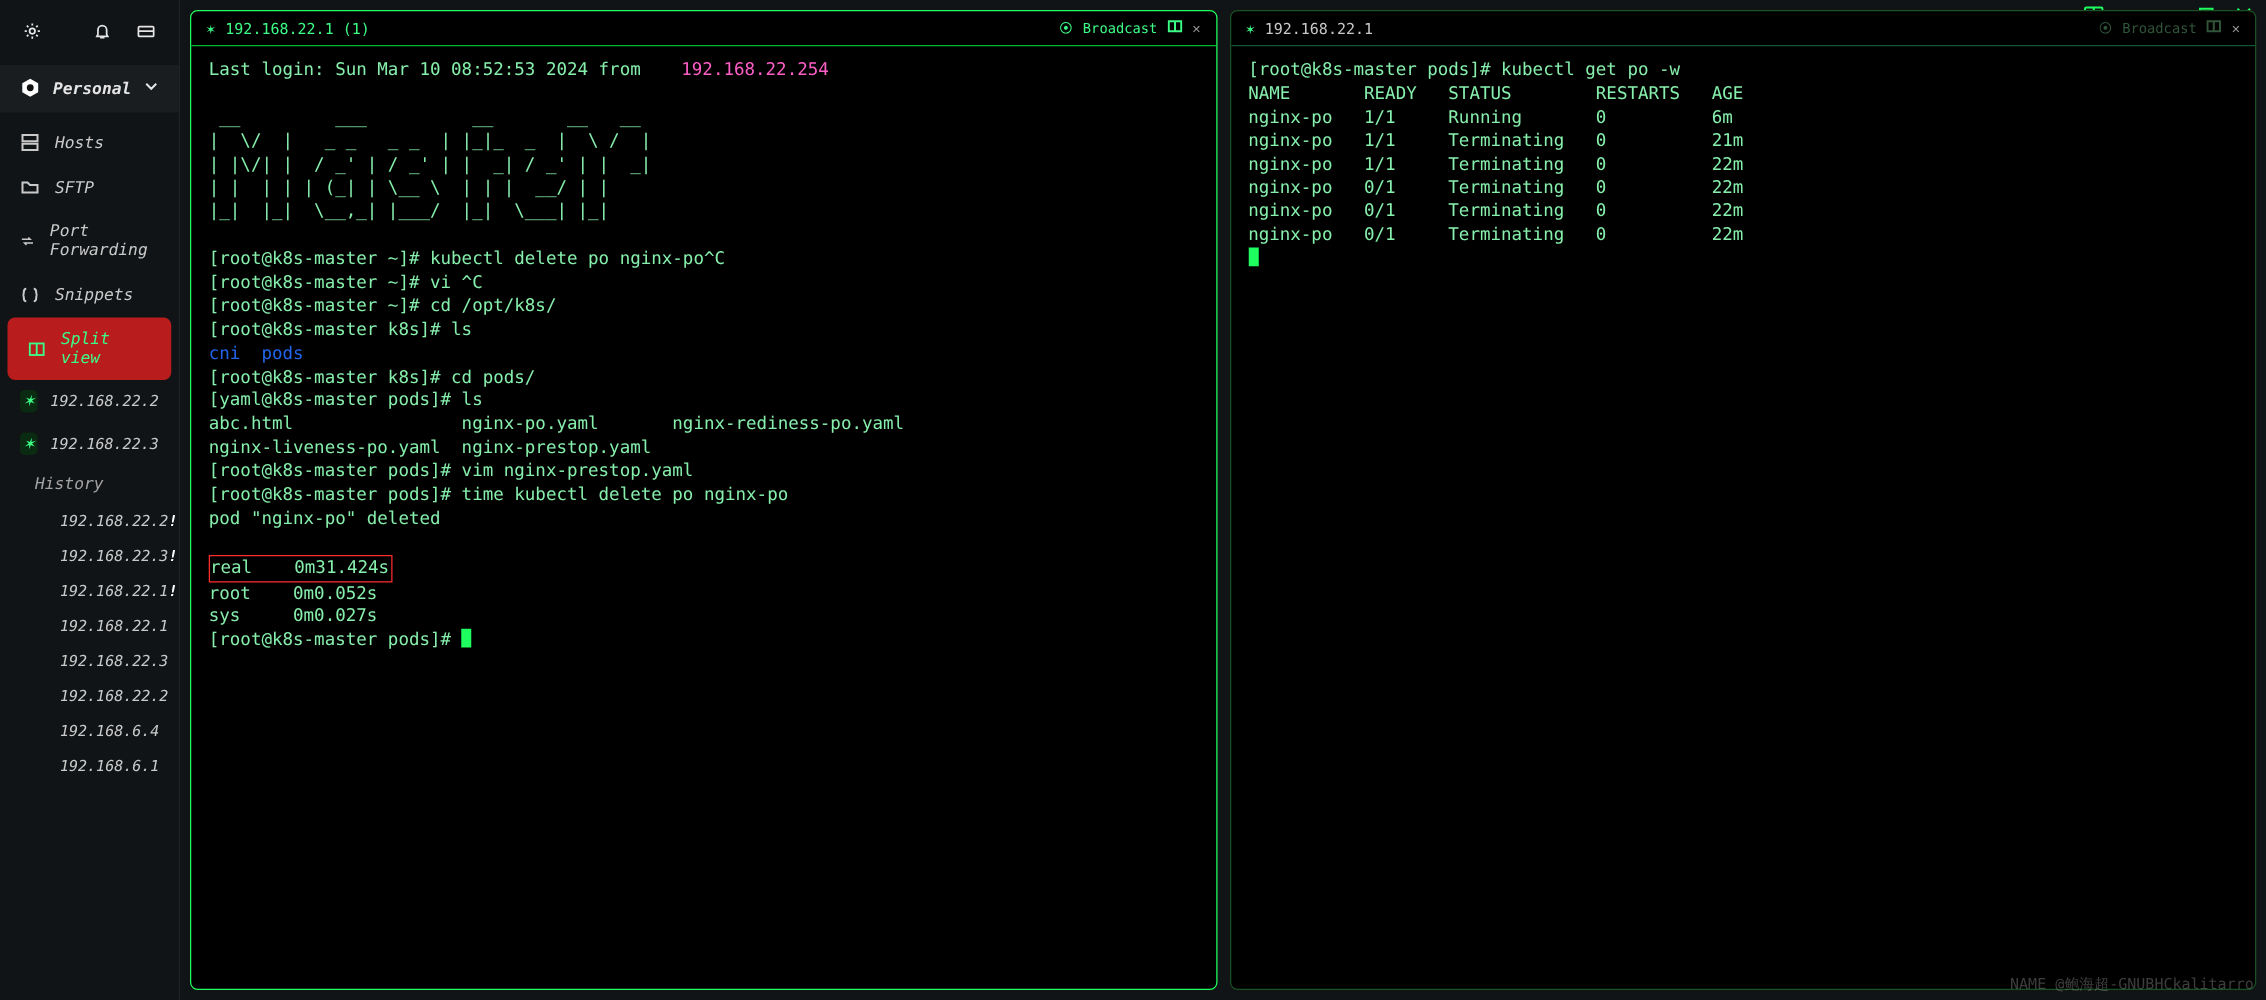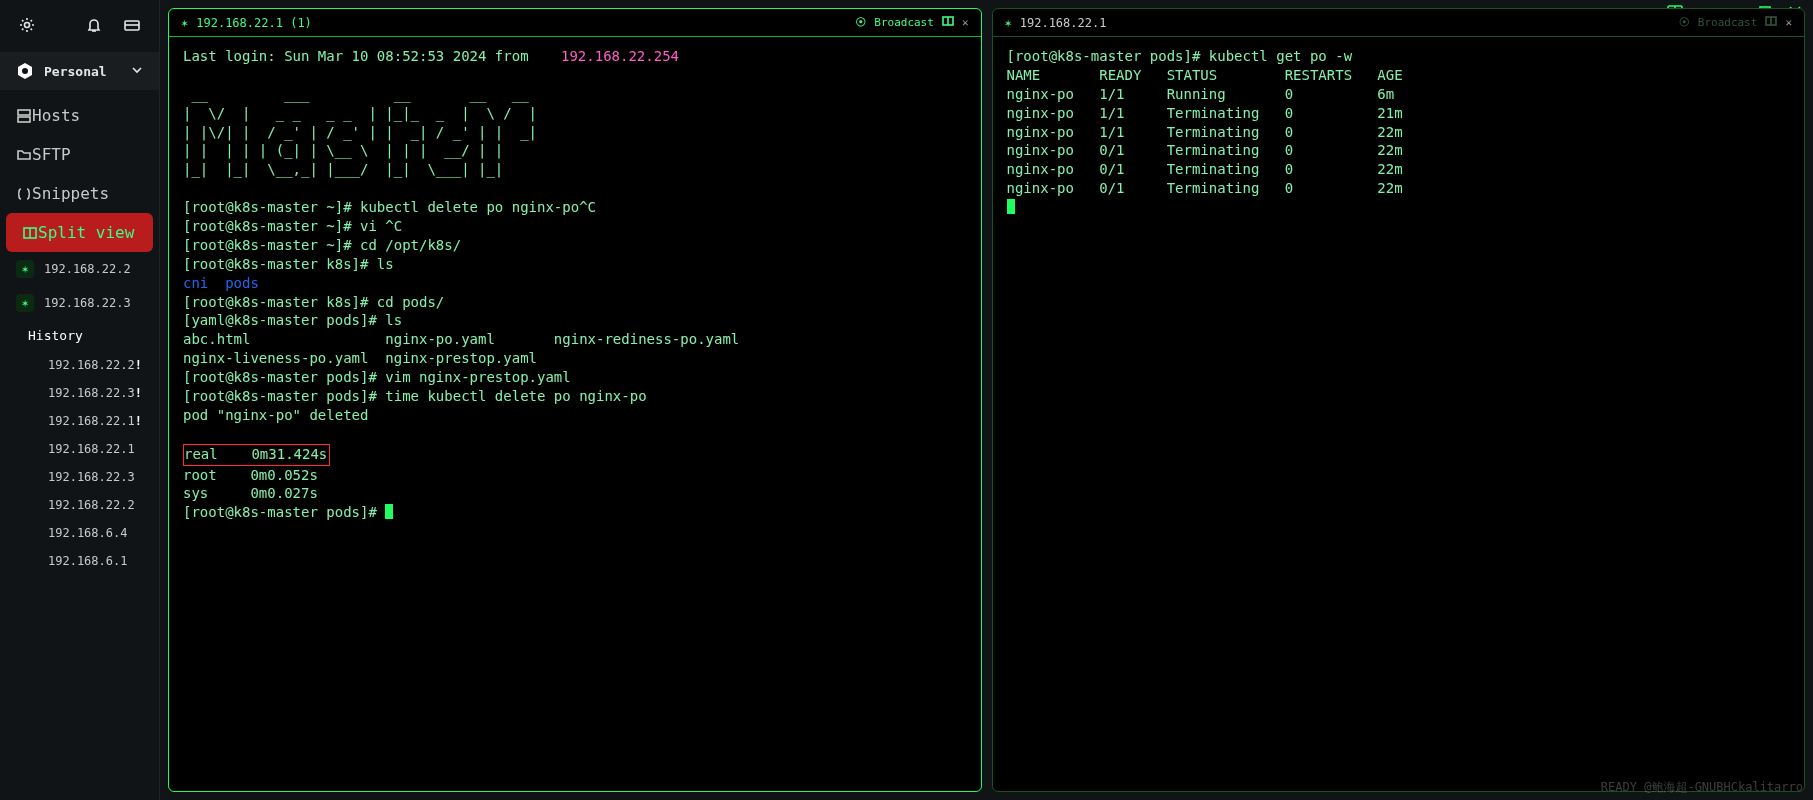--- a/index.html
+++ b/index.html
@@ -1,32 +1,32 @@
 <!DOCTYPE html>
 <html><head>
 <meta charset="utf-8">
 <style>
 * { margin: 0; padding: 0; box-sizing: border-box; font-family: "Consolas", "Monaco", monospace; }
 body { background: #111416; color: #e5e5e5; width: 1813px; height: 800px; overflow: hidden; display: flex; position: relative; }
 
-.sidebar { width: 160px; background: #111416; display: flex; flex-direction: column; padding-top: 4px; border-right: 1px solid #222; }
+.sidebar { width: 144px; background: #111416; display: flex; flex-direction: column; padding-top: 4px; border-right: 1px solid #222; font-style: italic; }
 .top-icons { display: flex; gap: 20px; padding: 12px 18px; }
 .icon { width: 18px; height: 18px; display: inline-flex; align-items: center; justify-content: center; }
 
 .workspace { display: flex; align-items: center; gap: 10px; padding: 10px 16px; background: #1a1d20; margin: 6px 0; font-size: 13px; font-weight: 600; }
 .workspace .hex { width: 18px; height: 18px; }
 
-.nav-item { display: flex; align-items: center; padding: 10px 16px; font-size: 16px; color: #c9c9c9; cursor: pointer; text-align: right; }
+.nav-item { display: flex; align-items: center; gap: 12px; padding: 10px 16px; font-size: 13px; color: #c9c9c9; cursor: pointer; }
 .nav-item.active { background: #b91c1c; color: #3dfc86; border-radius: 6px; margin: 0 6px; }
 .nav-item .ic { width: 16px; height: 16px; display: inline-flex; align-items: center; justify-content: center; }
 
 .host-entry { display: flex; align-items: center; gap: 10px; padding: 8px 16px; font-size: 12px; color: #c9c9c9; }
 .host-entry .dot { width: 18px; height: 18px; border-radius: 4px; background: #0a2b12; display: inline-flex; align-items: center; justify-content: center; color: #3dfc86; font-size: 12px; }
 
-.history-row { display:flex; align-items:center; justify-content:space-between; padding: 8px 16px; font-size:13px; color:#ffffff;}
+.history-row { display:flex; align-items:center; justify-content:space-between; padding: 8px 16px; font-size:13px; color:#a3a3a3;}
 .history-list { overflow:auto; }
 .hist-item { display:flex; align-items:center; justify-content:space-between; padding: 7px 22px 7px 48px; font-size: 12px; color: #c9c9c9; }
 .hist-item .warn { color: #fff; font-weight: bold; }
 
 .panes { flex: 1; display: flex; gap: 10px; padding: 8px; position:relative; }
 .pane { flex: 1; border: 1px solid #1eff5f; border-radius: 6px; background: #000; display: flex; flex-direction: column; overflow: hidden; }
 .pane.right { border-color: #1b5024; }
 .pane-top { display: flex; align-items: center; justify-content: space-between; padding: 6px 12px; border-bottom: 1px solid #0b3; font-size: 12px; }
 .pane.right .pane-top { border-bottom-color: #153; }
 .pane-title { display: flex; align-items: center; gap: 8px; color: #3dfc86; }
@@ -112,20 +112,28 @@
       </span>
     <span>Hosts</span>
   </div>
   <div class="nav-item">
     <span class="ic">
         <svg viewBox="0 0 16 16">
           <path d="M2 4h4l2 2h6v6H2z"></path>
         </svg>
       </span>
     <span>SFTP</span>
+  </div>
+  <div class="nav-item">
+    <span class="ic">
+        <svg viewBox="0 0 16 16">
+          <path d="M2 6h9l-2-2M14 10H5l2 2"></path>
+        </svg>
+      </span>
+    <span>Port Forwarding</span>
   </div>
   <div class="nav-item">
     <span class="ic">
         <svg viewBox="0 0 16 16">
           <path d="M5 3c-2 0-2 2-2 3s0 2-1 2c1 0 1 1 1 2s0 3 2 3M11 3c2 0 2 2 2 3s0 2 1 2c-1 0-1 1-1 2s0 3-2 3"></path>
         </svg>
       </span>
     <span>Snippets</span>
   </div>
   <div class="nav-item active">
@@ -263,13 +271,13 @@
 <span class="green">nginx-po   1/1     Running       0          6m</span>
 <span class="green">nginx-po   1/1     Terminating   0          21m</span>
 <span class="green">nginx-po   1/1     Terminating   0          22m</span>
 <span class="green">nginx-po   0/1     Terminating   0          22m</span>
 <span class="green">nginx-po   0/1     Terminating   0          22m</span>
 <span class="green">nginx-po   0/1     Terminating   0          22m</span>
 <span class="cur"></span></div>
   </div>
 </div>
 
-<div class="watermark">READY @鲍海超-GNUBHCkalitarro</div>
+<div class="watermark">NAME @鲍海超-GNUBHCkalitarro</div>
 
 </body></html>

